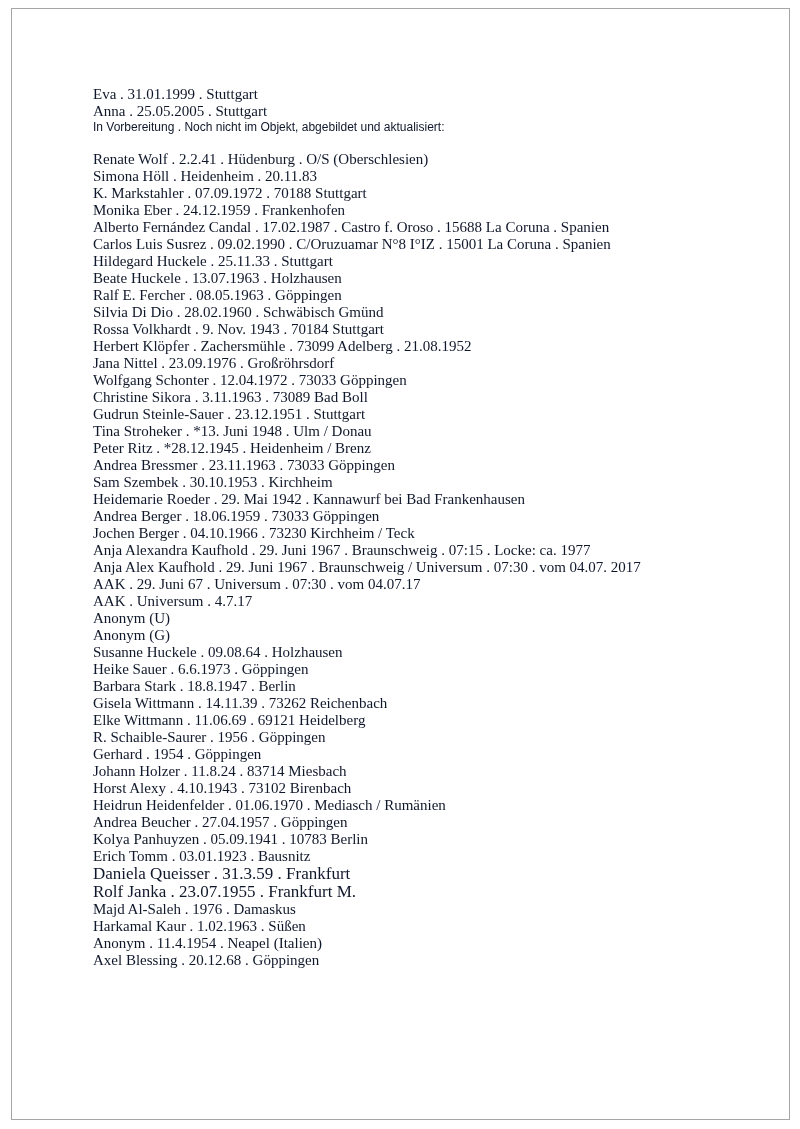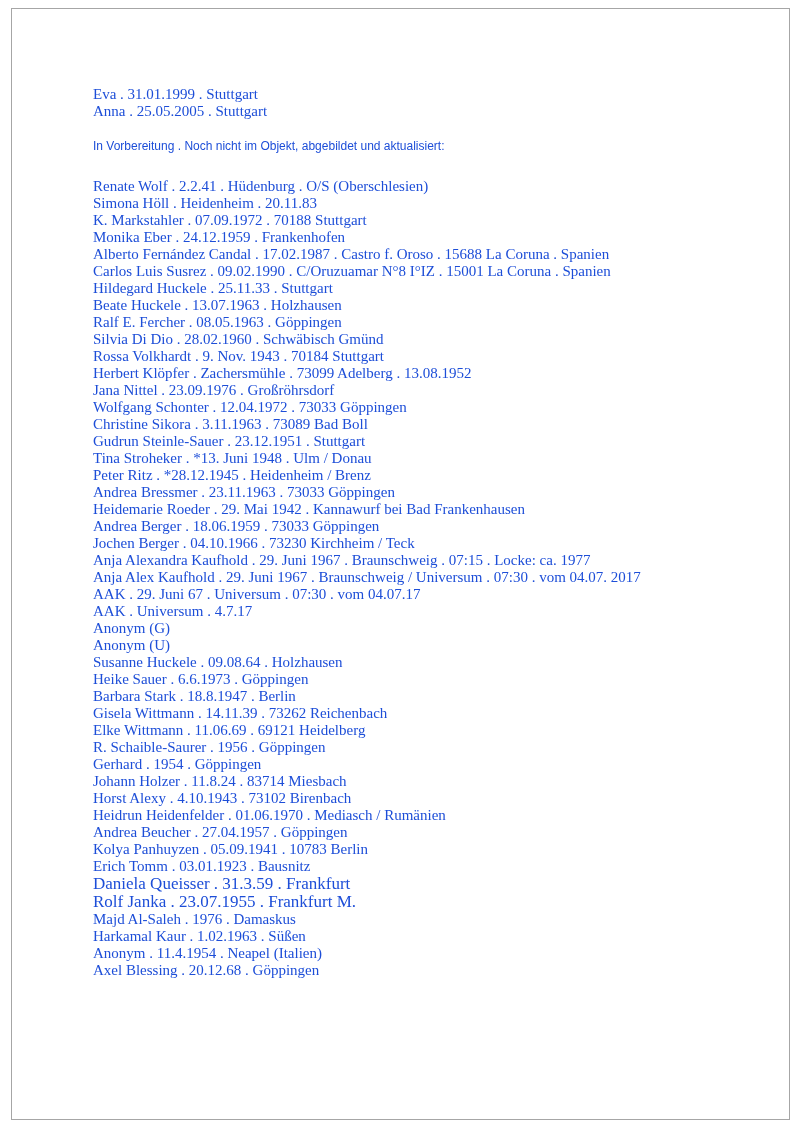--- a/index.html
+++ b/index.html
@@ -21,37 +21,36 @@
     right: 10px;
     bottom: 9px;
     border: 1px solid #a6a6a6;
     background: #ffffff;
   }
   .document-content {
     position: absolute;
     left: 93px;
     top: 86px;
     width: 680px;
-    color: #1d4ed8;
+    color: #0f172a;
   }
   .doc-line {
     font-family: "Liberation Serif", "DejaVu Serif", serif;
     font-size: 15px;
     line-height: 17px;
     white-space: nowrap;
   }
   .note-line {
     font-family: "Liberation Sans", "DejaVu Sans", sans-serif;
     font-size: 12px;
     line-height: 15px;
-    margin-top: 19px;
     white-space: nowrap;
   }
   .entries-list {
-    margin-top: 24px;
+    margin-top: 16px;
   }
   .entry {
     font-family: "Liberation Serif", "DejaVu Serif", serif;
     font-size: 15px;
     line-height: 17px;
     white-space: nowrap;
   }
   .entry-large {
     font-size: 17px;
     line-height: 18px;
@@ -73,37 +72,38 @@
         <div class="entry">Simona Höll . Heidenheim . 20.11.83</div>
         <div class="entry">K. Markstahler . 07.09.1972 . 70188 Stuttgart</div>
         <div class="entry">Monika Eber . 24.12.1959 . Frankenhofen</div>
         <div class="entry">Alberto Fernández Candal . 17.02.1987 . Castro f. Oroso . 15688 La Coruna . Spanien</div>
         <div class="entry">Carlos Luis Susrez . 09.02.1990 . C/Oruzuamar N°8 I°IZ . 15001 La Coruna . Spanien</div>
         <div class="entry">Hildegard Huckele . 25.11.33 . Stuttgart</div>
         <div class="entry">Beate Huckele . 13.07.1963 . Holzhausen</div>
         <div class="entry">Ralf E. Fercher . 08.05.1963 . Göppingen</div>
         <div class="entry">Silvia Di Dio . 28.02.1960 . Schwäbisch Gmünd</div>
         <div class="entry">Rossa Volkhardt . 9. Nov. 1943 . 70184 Stuttgart</div>
-        <div class="entry">Herbert Klöpfer . Zachersmühle . 73099 Adelberg . 13.08.1952</div>
+        <div class="entry">Herbert Klöpfer . Zachersmühle . 73099 Adelberg . 21.08.1952</div>
         <div class="entry">Jana Nittel . 23.09.1976 . Großröhrsdorf</div>
         <div class="entry">Wolfgang Schonter . 12.04.1972 . 73033 Göppingen</div>
         <div class="entry">Christine Sikora . 3.11.1963 . 73089 Bad Boll</div>
         <div class="entry">Gudrun Steinle-Sauer . 23.12.1951 . Stuttgart</div>
         <div class="entry">Tina Stroheker . *13. Juni 1948 . Ulm / Donau</div>
         <div class="entry">Peter Ritz . *28.12.1945 . Heidenheim / Brenz</div>
         <div class="entry">Andrea Bressmer . 23.11.1963 . 73033 Göppingen</div>
+        <div class="entry">Sam Szembek . 30.10.1953 . Kirchheim</div>
         <div class="entry">Heidemarie Roeder . 29. Mai 1942 . Kannawurf bei Bad Frankenhausen</div>
         <div class="entry">Andrea Berger . 18.06.1959 . 73033 Göppingen</div>
         <div class="entry">Jochen Berger . 04.10.1966 . 73230 Kirchheim / Teck</div>
         <div class="entry">Anja Alexandra Kaufhold . 29. Juni 1967 . Braunschweig . 07:15 . Locke: ca. 1977</div>
         <div class="entry">Anja Alex Kaufhold . 29. Juni 1967 . Braunschweig / Universum . 07:30 . vom 04.07. 2017</div>
         <div class="entry">AAK . 29. Juni 67 . Universum . 07:30 . vom 04.07.17</div>
         <div class="entry">AAK . Universum . 4.7.17</div>
+        <div class="entry">Anonym (U)</div>
         <div class="entry">Anonym (G)</div>
-        <div class="entry">Anonym (U)</div>
         <div class="entry">Susanne Huckele . 09.08.64 . Holzhausen</div>
         <div class="entry">Heike Sauer . 6.6.1973 . Göppingen</div>
         <div class="entry">Barbara Stark . 18.8.1947 . Berlin</div>
         <div class="entry">Gisela Wittmann . 14.11.39 . 73262 Reichenbach</div>
         <div class="entry">Elke Wittmann . 11.06.69 . 69121 Heidelberg</div>
         <div class="entry">R. Schaible-Saurer . 1956 . Göppingen</div>
         <div class="entry">Gerhard . 1954 . Göppingen</div>
         <div class="entry">Johann Holzer . 11.8.24 . 83714 Miesbach</div>
         <div class="entry">Horst Alexy . 4.10.1943 . 73102 Birenbach</div>
         <div class="entry">Heidrun Heidenfelder . 01.06.1970 . Mediasch / Rumänien</div>

